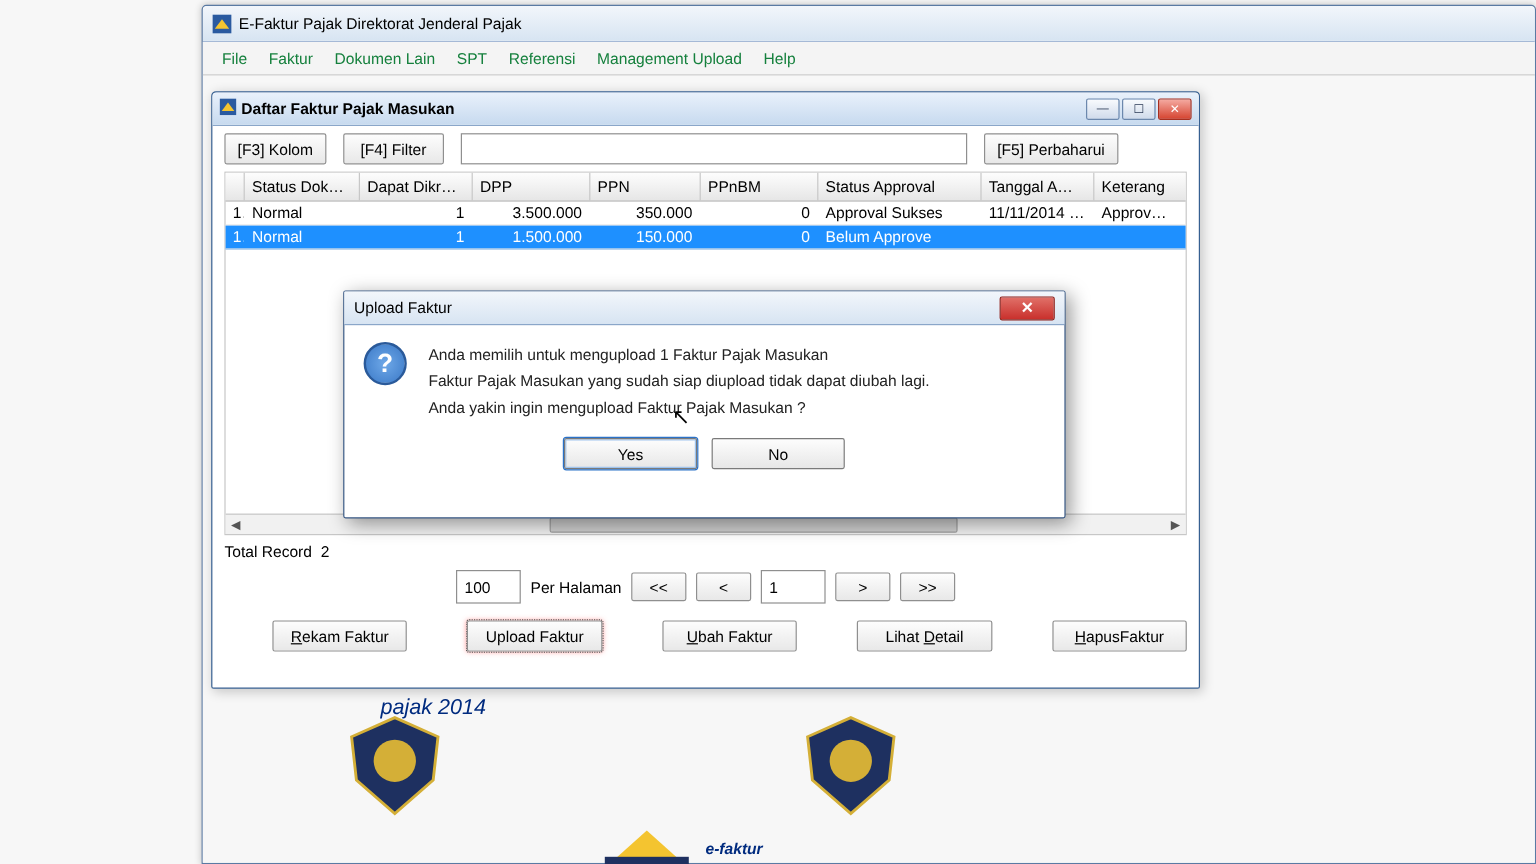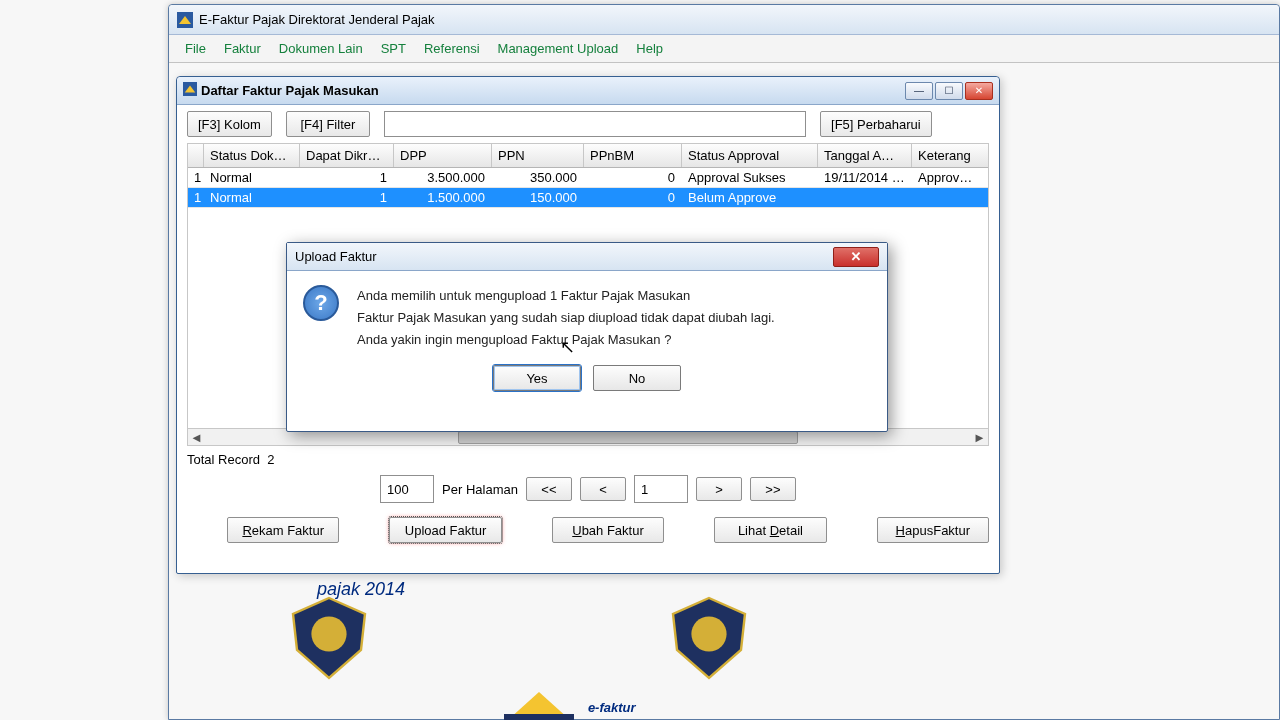--- a/index.html
+++ b/index.html
@@ -48,21 +48,21 @@
   .action-btn.focus { outline:1px dotted #555; box-shadow:0 0 4px rgba(255,120,120,.7);}
   .und { text-decoration: underline; }
 
   .dialog { position:absolute; top:242px; left:286px; width:602px; height:190px; background:#fff; border:1px solid #3a5a86; box-shadow:4px 4px 16px rgba(0,0,0,.4); border-radius:2px;}
   .dialog .titlebar { height:28px; background:linear-gradient(#f2f6fb,#d7e4f2); display:flex; align-items:center; padding:0 8px; border-bottom:1px solid #8aa6c9;}
   .dialog .close { margin-left:auto; width:46px; height:20px; background:linear-gradient(#e07068,#c9302c); border:1px solid #8f1f18; border-radius:2px; color:#fff; display:flex; align-items:center; justify-content:center; font-weight:bold; font-size:13px;}
   .dialog-body { padding:14px 16px; display:flex; gap:18px;}
   .qicon { width:36px; height:36px; border-radius:50%; background:radial-gradient(#6ea8e8,#3a78c6); border:2px solid #2a5a9a; color:#fff; font-weight:bold; font-size:22px; display:flex; align-items:center; justify-content:center;}
   .dialog-text p { color:#222; line-height:1.7; font-size:13px;}
   .dialog-buttons { display:flex; gap:12px; justify-content:center; padding-bottom:14px;}
-  .dlg-btn { width:88px; height:26px; background:linear-gradient(#fdfdfd,#e7e7e7); border:1px solid #7a7a7a; border-radius:2px; display:flex; align-items:center; justify-content:center;}
+  .dlg-btn { width:111px; height:26px; background:linear-gradient(#fdfdfd,#e7e7e7); border:1px solid #7a7a7a; border-radius:2px; display:flex; align-items:center; justify-content:center;}
   .dlg-btn.default { outline:1px solid #2a72c8; box-shadow:0 0 0 1px #9fc4ee inset;}
   .cursor { position:absolute; top:336px; left:560px; font-size:18px; pointer-events:none;}
 
   .col-leadnum { width:16px; text-align:right; padding-right:2px;}
   .col0{width:96px;} .col1{width:94px;} .col2{width:98px; text-align:right;} .col3{width:92px;text-align:right;} .col4{width:98px;text-align:right;} .col5{width:136px;} .col6{width:94px;} .col7{width:68px;}
 </style>
 </head>
 <body>
 
 <div class="bg-pattern">
@@ -163,21 +163,21 @@
     </div>
     <div class="tbody">
       <div class="tr">
         <div class="td col-leadnum">14</div>
         <div class="td col0">Normal</div>
         <div class="td col1" style="text-align:right">1</div>
         <div class="td col2">3.500.000</div>
         <div class="td col3">350.000</div>
         <div class="td col4">0</div>
         <div class="td col5">Approval Sukses</div>
-        <div class="td col6">19/11/2014 …</div>
+        <div class="td col6">11/11/2014 …</div>
         <div class="td col7">Approval k</div>
       </div>
       <div class="tr selected">
         <div class="td col-leadnum">14</div>
         <div class="td col0">Normal</div>
         <div class="td col1" style="text-align:right">1</div>
         <div class="td col2">1.500.000</div>
         <div class="td col3">150.000</div>
         <div class="td col4">0</div>
         <div class="td col5">Belum Approve</div>

